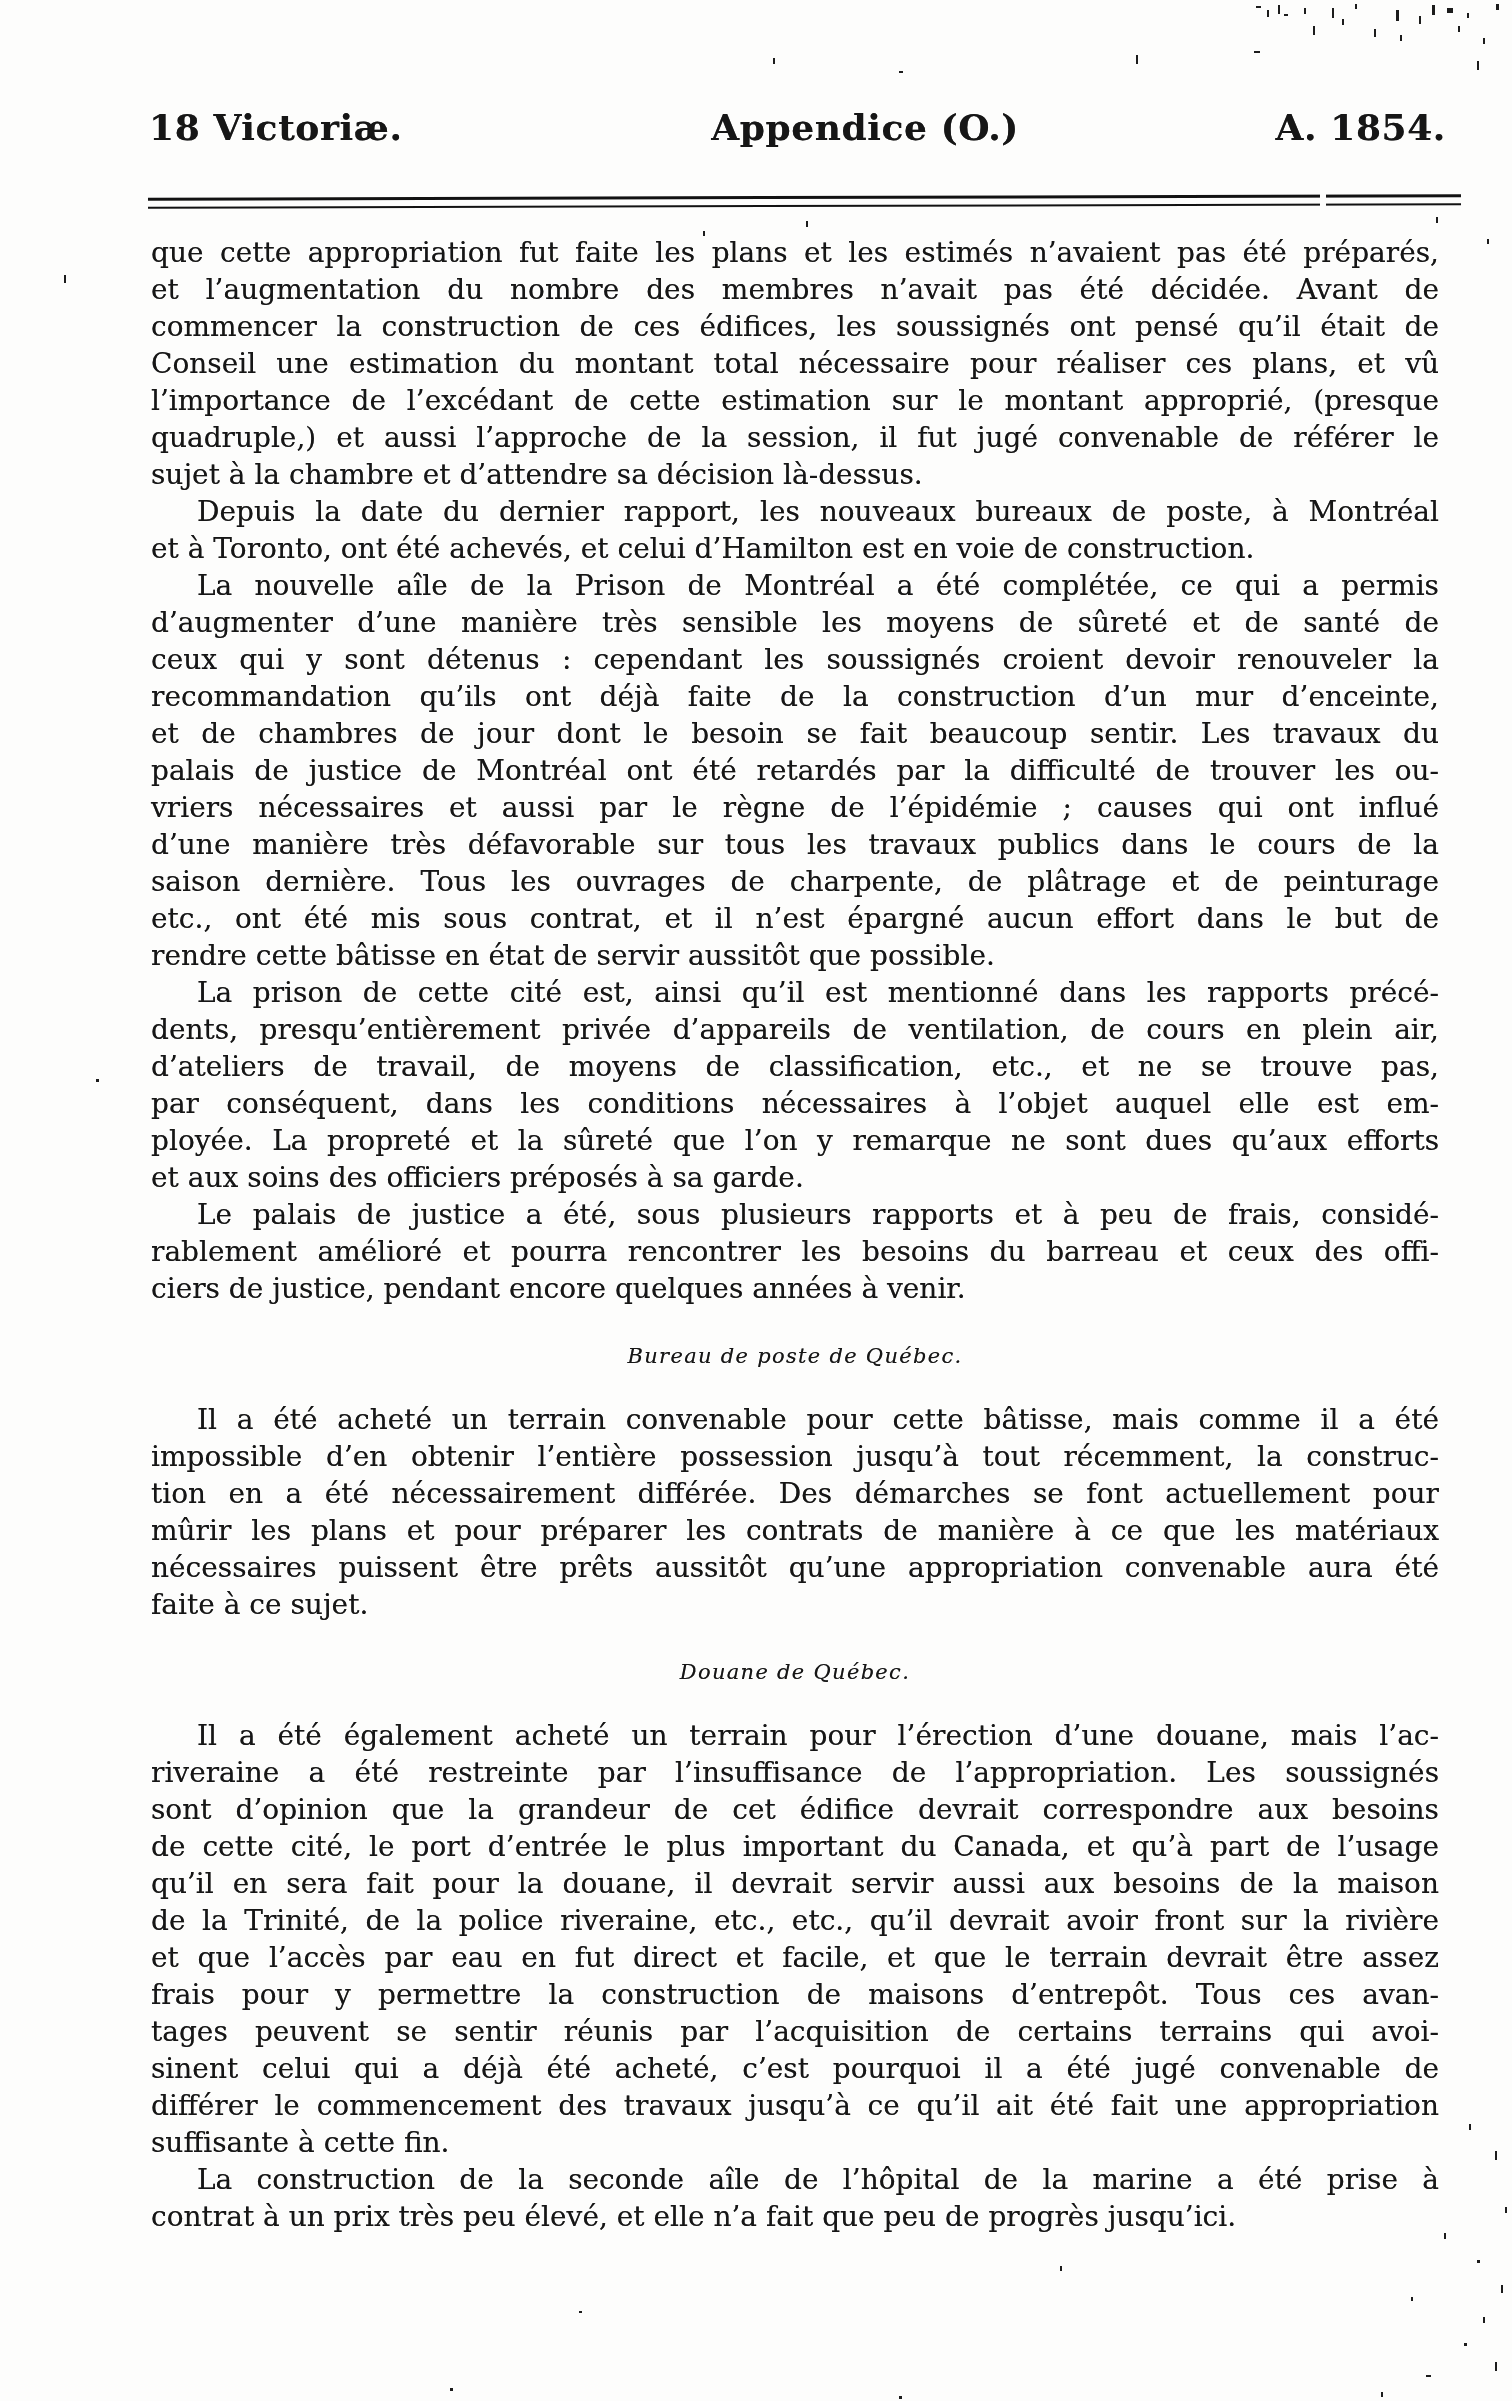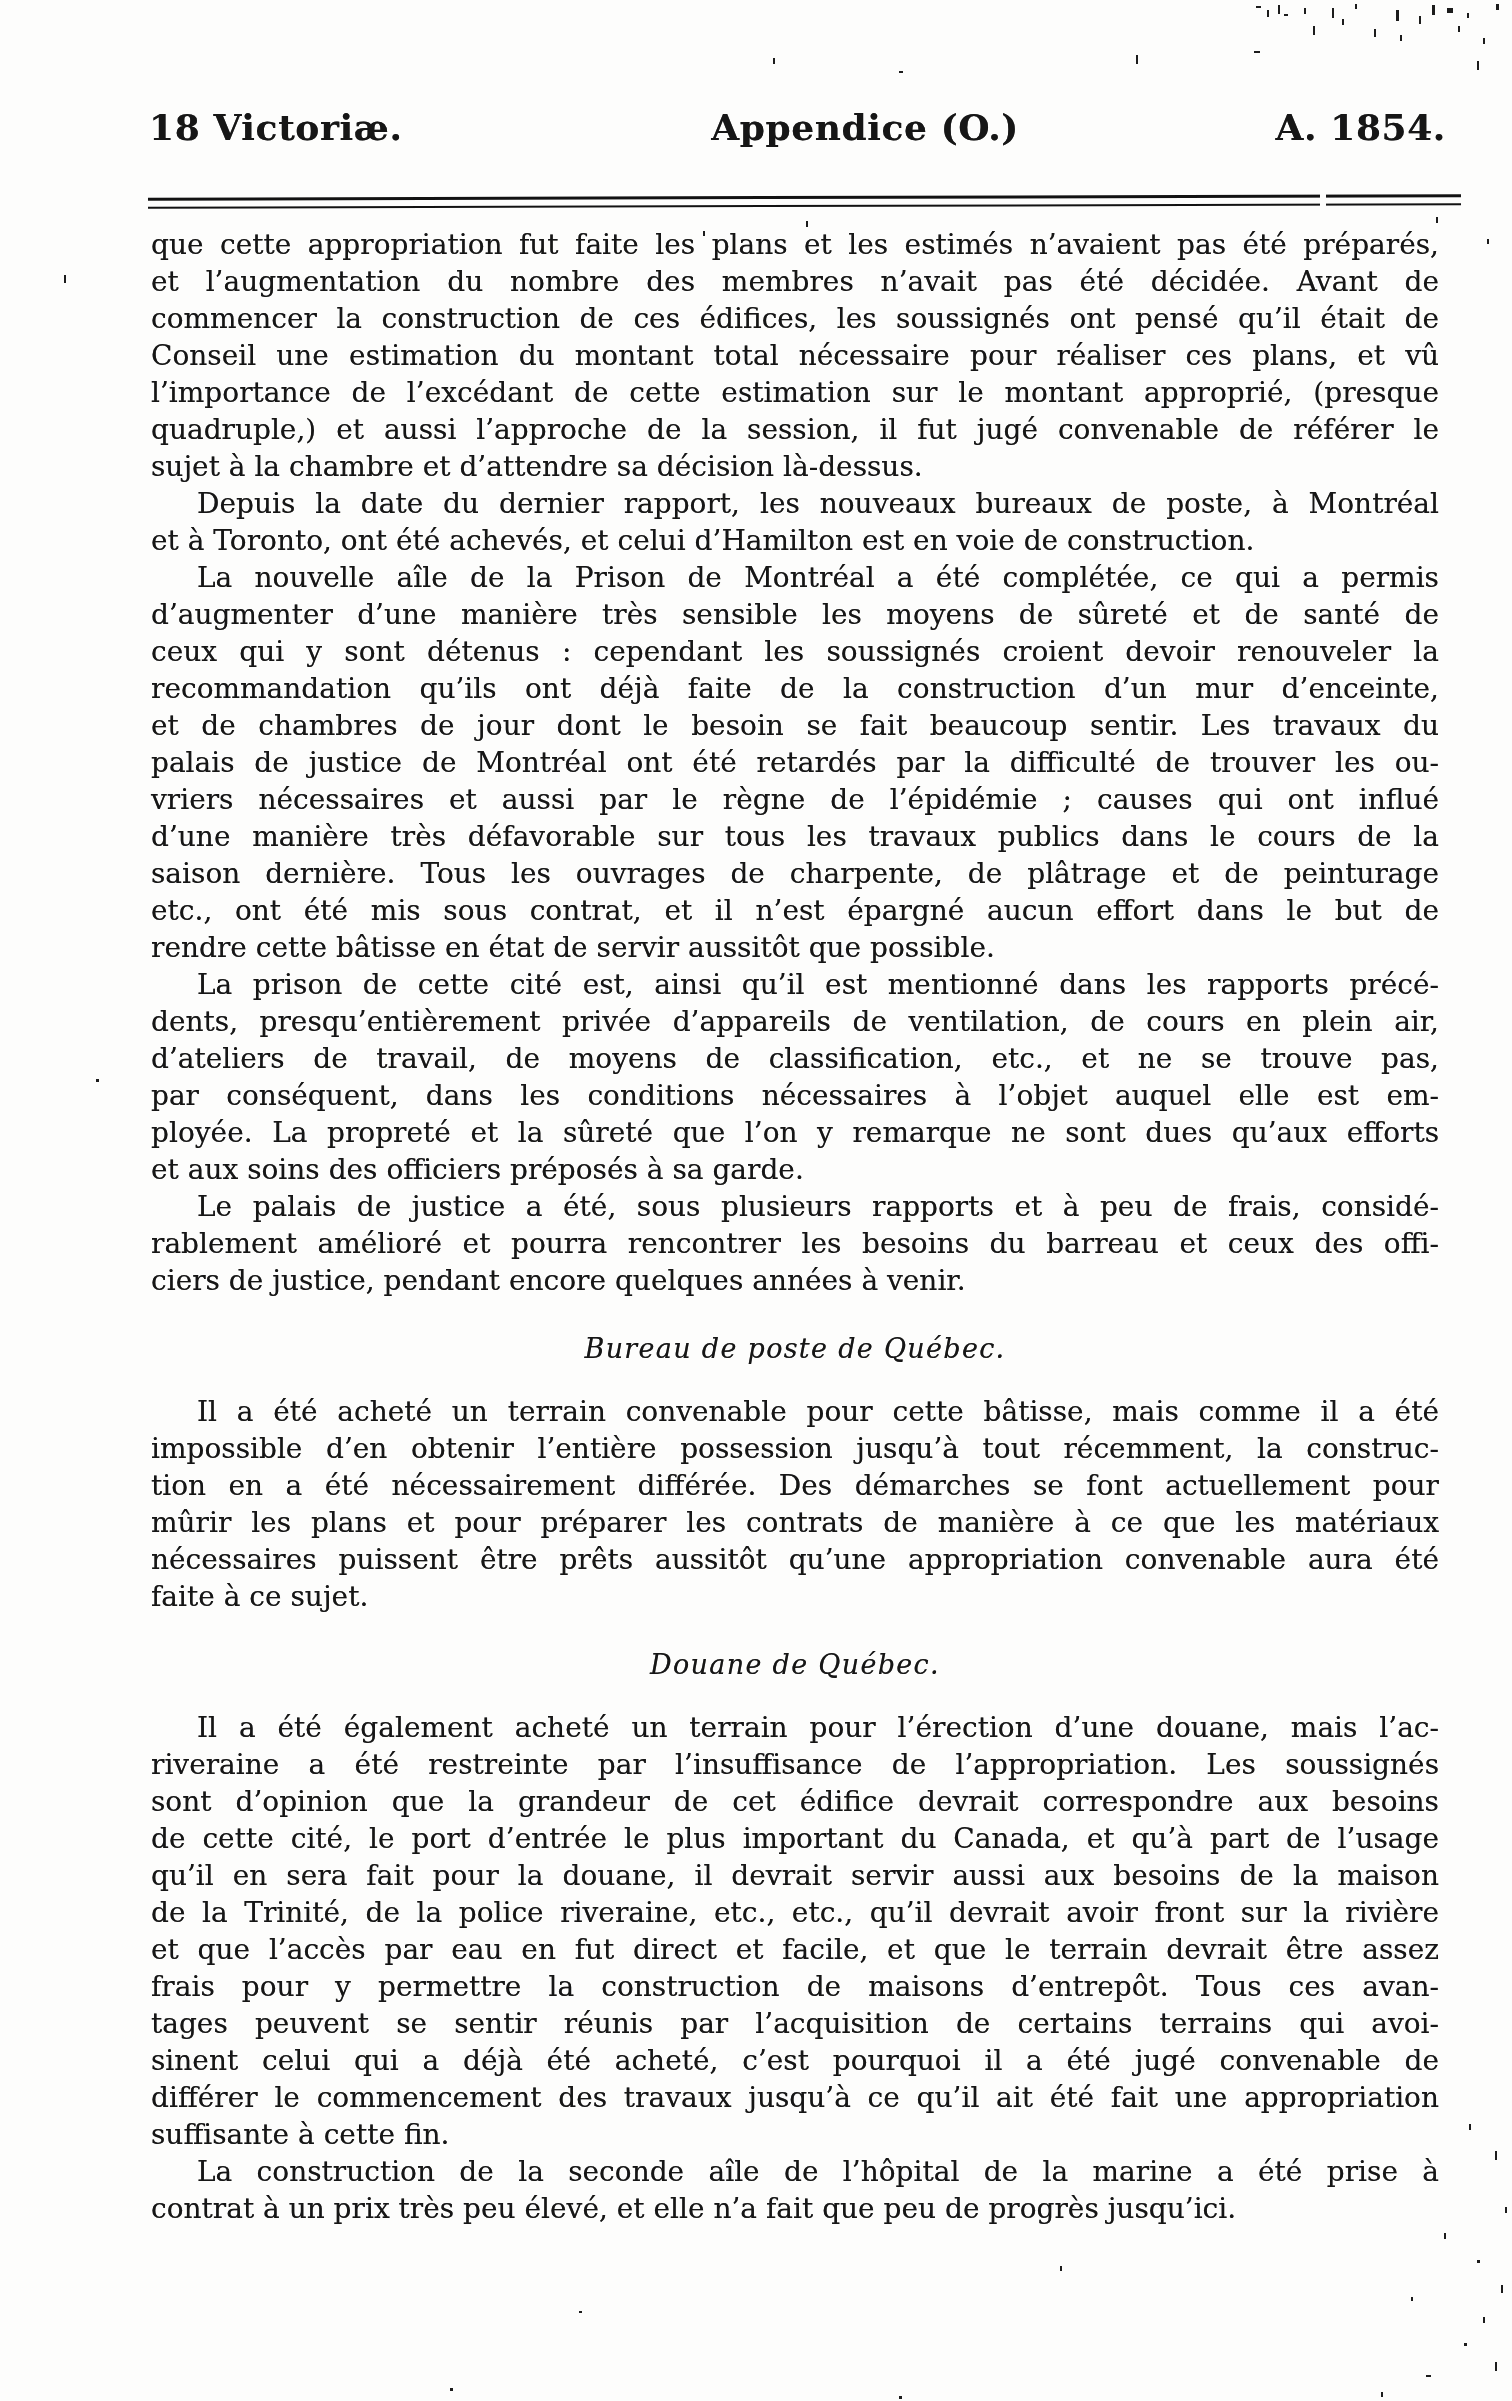--- a/index.html
+++ b/index.html
@@ -31,31 +31,31 @@
     border-bottom: 2.6px solid #121212;
     transform: rotate(-0.15deg);
   }
   .double-rule::after { 
     content: ""; position: absolute; right: 135px; top: -5.1px; width: 6.4px; height: 15.4px;
     background: #fdfdfc;
   }
 
   
   .content {
-    position: absolute; left: 151px; top: 226px; width: 1288px;
+    position: absolute; left: 151px; top: 234px; width: 1288px;
     font-size: 28px; line-height: 37px;
     text-shadow: 0 0 0.6px rgba(0,0,0,.55);
   }
   .paragraph { margin: 0; }
   .line { text-align: justify; text-align-last: justify; }
   .line.last { text-align-last: auto; }
   .line.indent { text-indent: 46px; }
   .heading {
     text-align: center; font-style: italic;
-    font-size: 27px; letter-spacing: 1.3px;
+    font-size: 21px; letter-spacing: 1.3px;
     margin: 31px 0 26px 0;
   }
 
   
   .speck { position: absolute; background: #1c1c1c; }
 </style>
 </head>
 <body>
 
 <div class="page">

